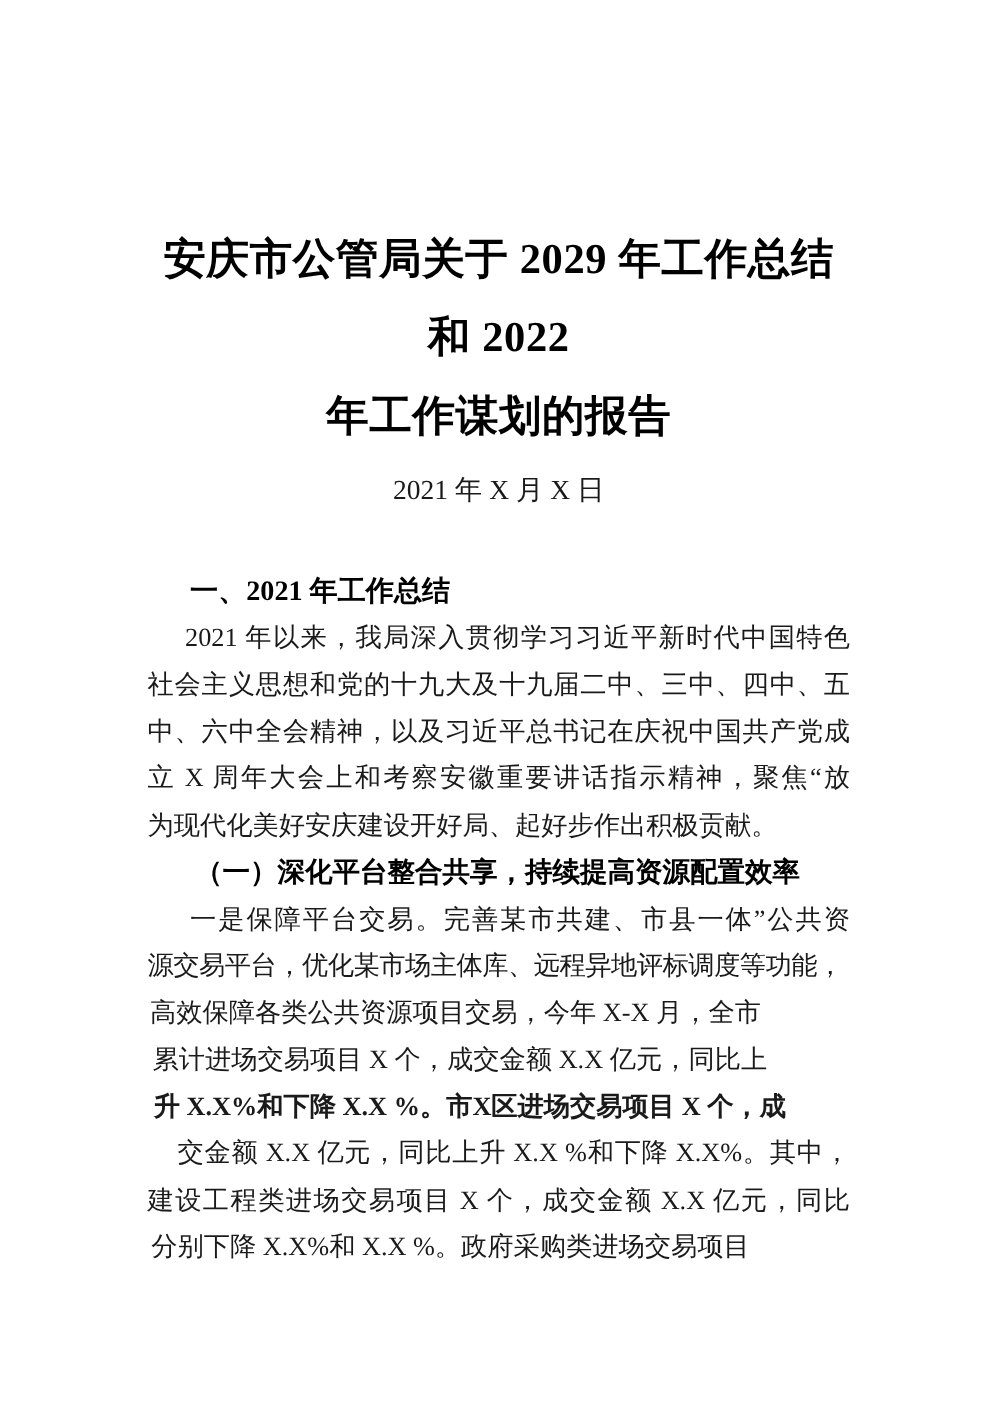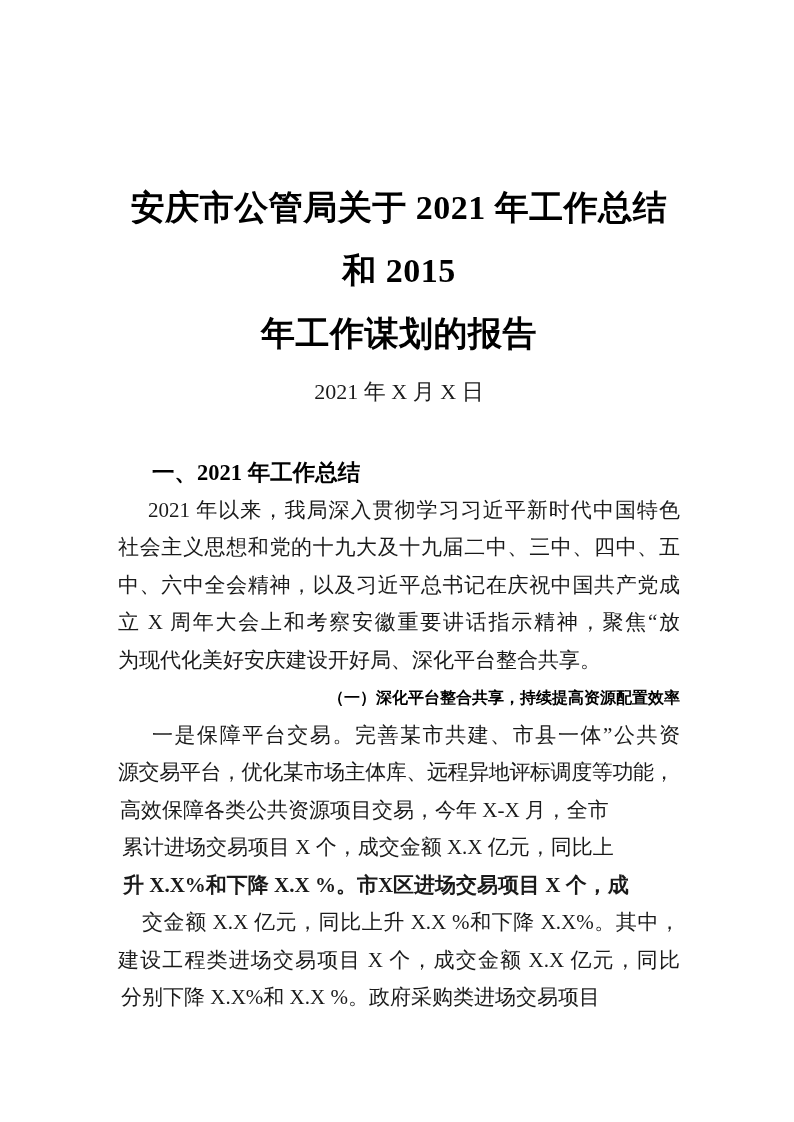--- a/index.html
+++ b/index.html
@@ -35,25 +35,24 @@
     margin-top: 44px;
     font-family: Liberation Serif, serif;
     font-weight: 700;
     font-size: 22.5px;
     line-height: 37.5px;
     color: #000000;
     text-indent: 34px;
   }
   .h2 {
     font-weight: 700;
-    font-size: 16px;
+    font-size: 22px;
     line-height: 37.5px;
     color: #000000;
     text-indent: 38px;
-    text-align: right;
   }
   .para { margin: 0; }
   .line {
     font-size: 21px;
     line-height: 37.5px;
     text-align: left;
   }
   .j {
     text-align: justify;
     text-align-last: justify;
@@ -67,34 +66,34 @@
   .ind2  { text-indent: 2px; }
   .tight { letter-spacing: -0.4px; white-space: nowrap; }
 </style>
 </head>
 <body>
 
 <div class="page">
   <div class="content">
 
     <div class="doc-title">
-      <div class="title-line">安庆市公管局关于 2021 年工作总结和 2015</div>
+      <div class="title-line">安庆市公管局关于 2029 年工作总结和 2022</div>
       <div class="title-line">年工作谋划的报告</div>
     </div>
 
     <div class="doc-date">2021 年 X 月 X 日</div>
 
     <div class="h1">一、2021 年工作总结</div>
 
     <div class="para">
       <div class="line j ind30">2021 年以来，我局深入贯彻学习习近平新时代中国特色</div>
       <div class="line j">社会主义思想和党的十九大及十九届二中、三中、四中、五</div>
       <div class="line j">中、六中全会精神，以及习近平总书记在庆祝中国共产党成</div>
       <div class="line j">立 X 周年大会上和考察安徽重要讲话指示精神，聚焦“放</div>
-      <div class="line">为现代化美好安庆建设开好局、深化平台整合共享。</div>
+      <div class="line">为现代化美好安庆建设开好局、起好步作出积极贡献。</div>
     </div>
 
     <div class="h2">（一）深化平台整合共享，持续提高资源配置效率</div>
 
     <div class="para">
       <div class="line j ind34">一是保障平台交易。完善某市共建、市县一体”公共资</div>
       <div class="line tight">源交易平台，优化某市场主体库、远程异地评标调度等功能，</div>
       <div class="line ind2">高效保障各类公共资源项目交易，今年 X-X 月，全市</div>
       <div class="line ind4">累计进场交易项目 X 个，成交金额 X.X 亿元，同比上</div>
       <div class="line ind5">升 X.X%和下降 X.X %。市X区进场交易项目 X 个，成</div>

